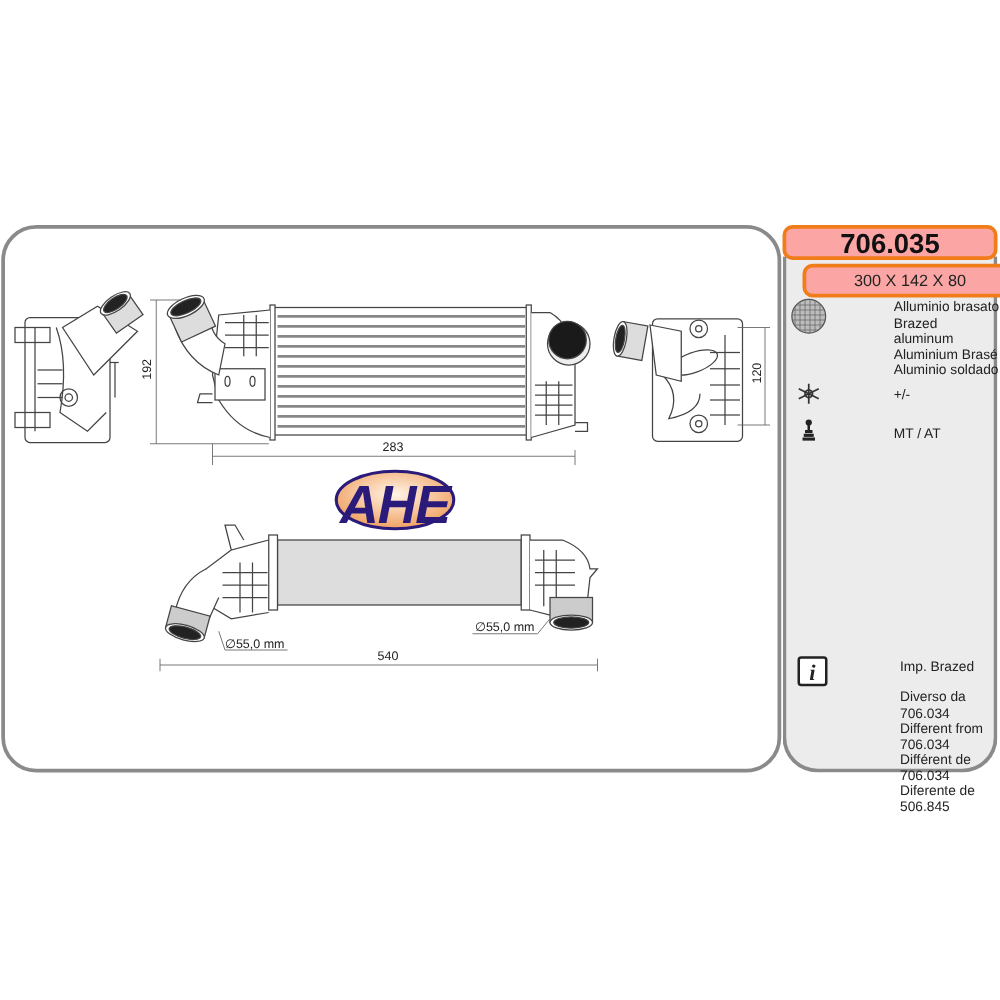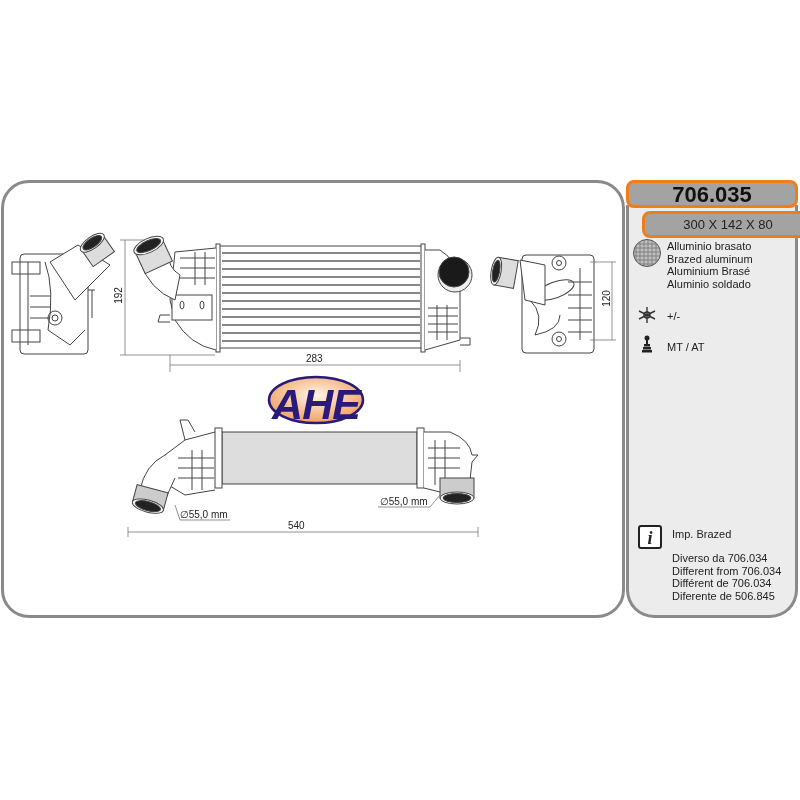--- a/index.html
+++ b/index.html
@@ -8,27 +8,27 @@
   #drawing-panel {
     left:1px; top:180px; width:624px; height:438px;
     border:3px solid #8a8a8a; border-radius:28px; box-sizing:border-box; background:#fff;
   }
   #info-panel {
     left:626px; top:205px; width:172px; height:413px;
     border:3px solid #8a8a8a; border-radius:0 0 28px 28px; border-top:none; box-sizing:border-box; background:#ececec;
   }
   .orange-box {
     position:absolute; left:626px; width:172px; box-sizing:border-box;
-    border:3px solid #f07c1a; border-radius:8px; background:#a3a3a3; text-align:center;
+    border:3px solid #f07c1a; border-radius:8px; background:#fca5a5; text-align:center;
   }
   #part-number-box { top:180px; height:28px; }
   #part-number-box span { font-weight:bold; font-size:22px; line-height:23px; color:#111; }
   #dimensions-box { top:211px; height:27px;margin-left:16px; }
   #dimensions-box span { font-size:13px; line-height:21px; color:#222; }
-  .info-text { font-size:11px; line-height:12.5px; color:#222; }
+  .info-text { font-size:11px; line-height:12.5px; color:#222;margin-left:48px; }
   .dim-label { font-size:10px; color:#222; }
   svg { position:absolute; overflow:visible; }
 </style>
 </head>
 <body>
 
 <div id="drawing-panel" class="abs"></div>
 <div id="info-panel" class="abs"></div>
 
 <div id="part-number-box" class="orange-box">
@@ -260,13 +260,13 @@
       <line x1="180" y1="520" x2="230" y2="520"></line>
     <line x1="440" y1="495" x2="430" y2="507"></line>
       <line x1="378" y1="507" x2="430" y2="507"></line>
     <line x1="128" y1="532" x2="478" y2="532"></line>
     <line x1="128" y1="527" x2="128" y2="537"></line>
       <line x1="478" y1="527" x2="478" y2="537"></line>
   </g>
 </svg>
 <div class="abs dim-label" style="left:180px;top:509px;">∅55,0 mm</div>
 <div class="abs dim-label" style="left:380px;top:496px;">∅55,0 mm</div>
-<div class="abs dim-label" style="left:288px;top:520px;">540</div>
+<div class="abs dim-label" style="left:302px;top:520px;">540</div>
 
 </body></html>

